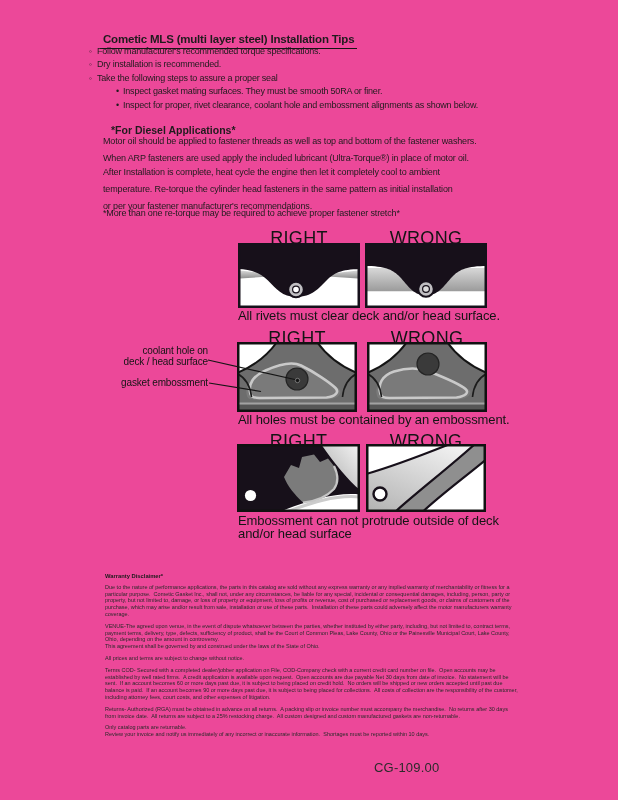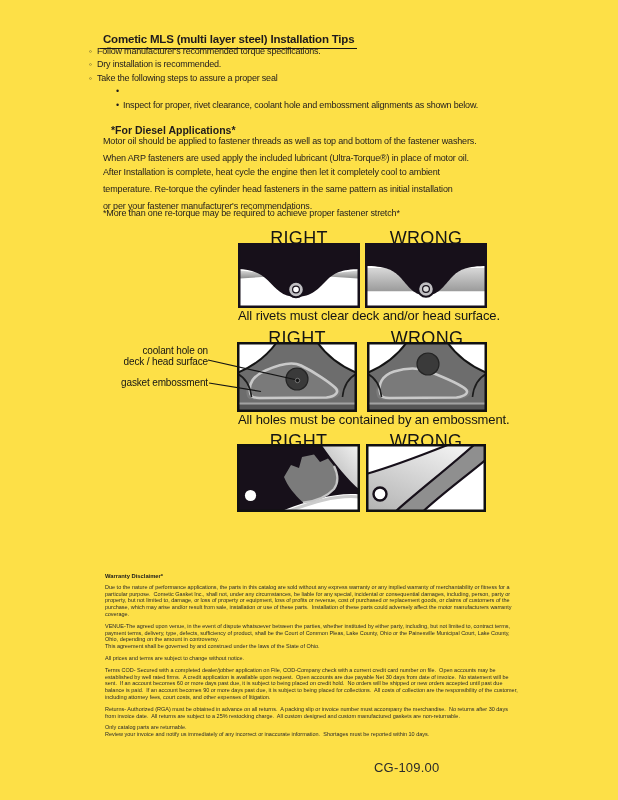--- a/index.html
+++ b/index.html
@@ -1,16 +1,16 @@
 <!DOCTYPE html>
 <html><head>
 <meta charset="utf-8">
 <style>
   html,body{margin:0;padding:0;background:#ffffff;}
-  .page{position:relative;width:618px;height:800px;background:#fde047;overflow:hidden;
+  .page{position:relative;width:618px;height:800px;background:#ec4899;overflow:hidden;
         font-family:"Liberation Sans","DejaVu Sans",sans-serif;color:#1f1b1d;}
   .abs{position:absolute;}
   .title{font-size:11.5px;font-weight:bold;letter-spacing:-0.2px;line-height:12px;
          border-bottom:1.6px solid #141414;padding:0 3px 2.5px 3px;display:inline-block;}
   .tips{font-size:9px;letter-spacing:-0.2px;line-height:13.4px;}
   .tip-row{display:flex;}
   .bm{width:8px;font-size:8px;flex:none;}
   .sub{margin-left:27px;}
   .bm2{width:7px;font-size:9px;flex:none;}
   .h2{font-size:10.5px;font-weight:bold;line-height:11px;}
@@ -43,20 +43,21 @@
     <div class="tip-row">
       <span class="bm">◦</span>
       <span>Dry installation is recommended.</span>
     </div>
     <div class="tip-row">
       <span class="bm">◦</span>
       <span>Take the following steps to assure a proper seal</span>
     </div>
     <div class="tip-row sub">
       <span class="bm2">•</span>
+      <span>Inspect gasket mating surfaces.  They must be smooth 50RA or finer.</span>
     </div>
     <div class="tip-row sub">
       <span class="bm2">•</span>
       <span>Inspect for proper, rivet clearance, coolant hole and embossment alignments as shown below.</span>
     </div>
   </div>
 
   <h2 class="abs h2" style="left:103px;top:117px;margin:8px;">*For Diesel Applications*</h2>
   <p class="abs body" style="left:103px;top:133px;">Motor oil should be applied to fastener threads as well as top and bottom of the fastener washers.
 When ARP fasteners are used apply the included lubricant (Ultra-Torque®) in place of motor oil.</p>
@@ -179,20 +180,22 @@
     <rect width="120" height="68" fill="#ffffff"></rect>
     <path d="M0,30 C30,21.5 60,9.5 84,0 L109,0 C83,23.5 51,48 29,68 L0,68 Z" fill="url(#gr3b)"></path>
     <path d="M0,30 C30,21.5 60,9.5 84,0" fill="none" stroke="#17101a" stroke-width="2"></path>
     <path d="M109,0 H120 V15.5 C97,34.5 72,53 56.5,68 L29,68 C51,48 83,23.5 109,0 Z" fill="#8f8f8f"></path>
     <path d="M109,0 C83,23.5 51,48 29,68" fill="none" stroke="#17101a" stroke-width="2.2"></path>
     <path d="M120,15.5 C97,34.5 72,53 56.5,68" fill="none" stroke="#17101a" stroke-width="2.2"></path>
     <circle cx="14" cy="50" r="6.5" fill="#ffffff" stroke="#17101a" stroke-width="2.4"></circle>
     <rect x="1.25" y="1.25" width="117.5" height="65.5" fill="none" stroke="#111111" stroke-width="2.5"></rect>
   </svg>
 
+  <div class="cap" style="left:238px;top:515px;">Embossment can not protrude outside of deck
+and/or head surface</div>
 
   <div class="abs warranty" style="left:105px;top:573px;">
     <h3>Warranty Disclaimer*</h3>
     <p class="d">Due to the nature of performance applications, the parts in this catalog are sold without any express warranty or any implied warranty of merchantability or fitness for a particular purpose.  Cometic Gasket Inc., shall not, under any circumstances, be liable for any special, incidental or consequential damages, including, person, party or property, but not limited to, damage, or loss of property or equipment, loss of profits or revenue, cost of purchased or replacement goods, or claims of customers of the purchase, which may arise and/or result from sale, installation or use of these parts.  Installation of these parts could adversely affect the motor manufacturers warranty coverage.</p>
     <p class="d tight">VENUE-The agreed upon venue, in the event of dispute whatsoever between the parties, whether instituted by either party, including, but not limited to, contract terms, payment terms, delivery, type, defects, sufficiency of product, shall be the Court of Common Pleas, Lake County, Ohio or the Painesville Municipal Court, Lake County, Ohio, depending on the amount in controversy.</p>
     <p class="d">This agreement shall be governed by and construed under the laws of the State of Ohio.</p>
     <p class="d">All prices and terms are subject to change without notice.</p>
     <p class="d">Terms COD- Secured with a completed dealer/jobber application on File, COD-Company check with a current credit card number on file.  Open accounts may be established by well rated firms.  A credit application is available upon request.  Open accounts are due payable Net 30 days from date of invoice.  No statement will be sent.  If an account becomes 60 or more days past due, it is subject to being placed on credit hold.  No orders will be shipped or new orders accepted until past due balance is paid.  If an account becomes 90 or more days past due, it is subject to being placed for collections.  All costs of collection are the responsibility of the customer, including attorney fees, court costs, and other expenses of litigation.</p>
     <p class="d">Returns- Authorized (RGA) must be obtained in advance on all returns.  A packing slip or invoice number must accompany the merchandise.  No returns after 30 days from invoice date.  All returns are subject to a 25% restocking charge.  All custom designed and custom manufactured gaskets are non-returnable.</p>
     <p class="d tight">Only catalog parts are returnable.</p>

